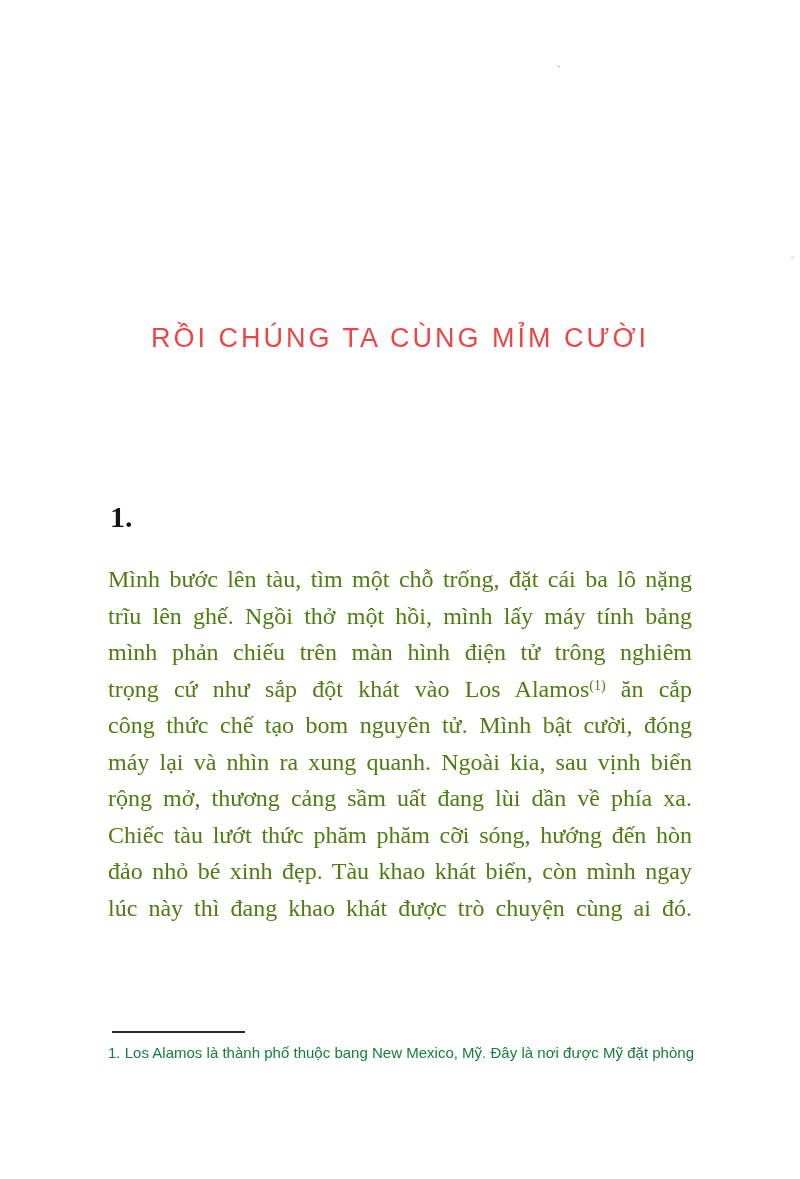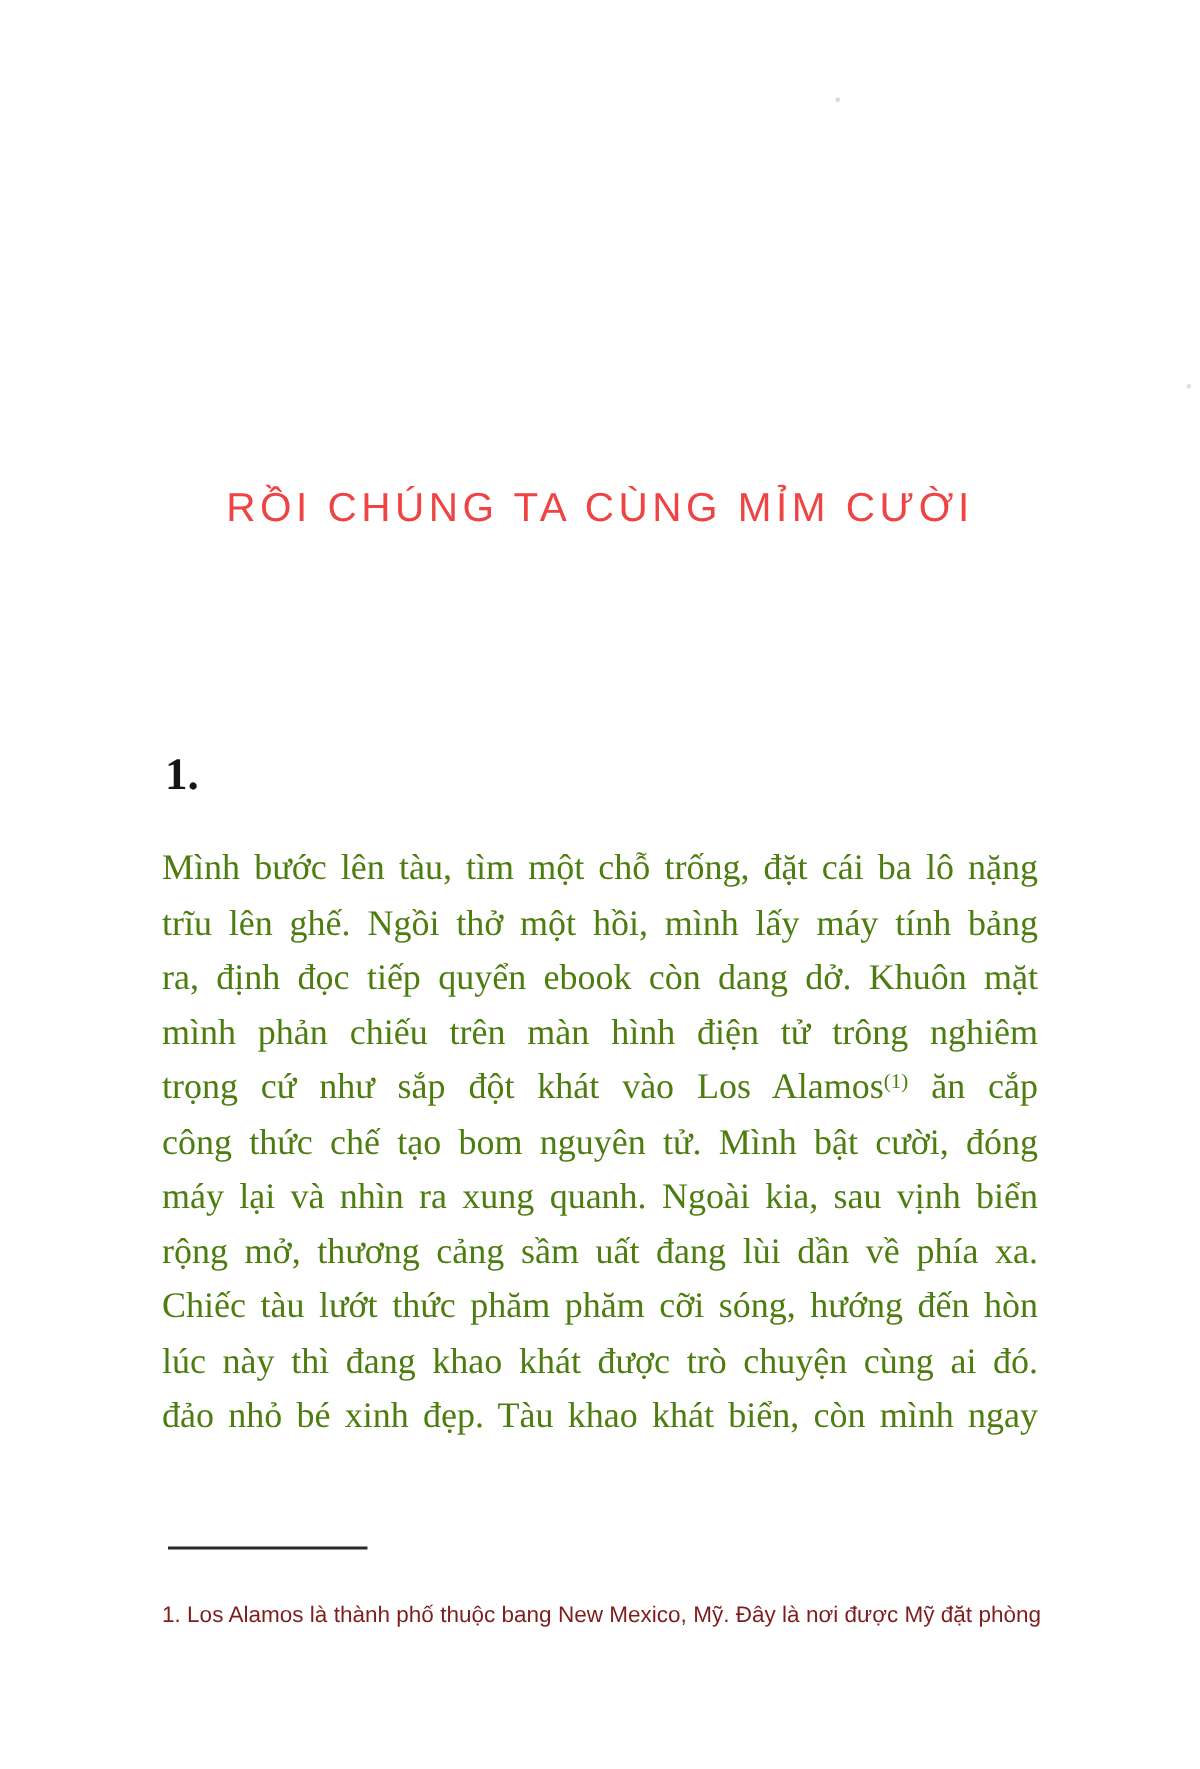--- a/index.html
+++ b/index.html
@@ -70,22 +70,21 @@
     background: #2a2a2a;
   }
   .footnote {
     position: absolute;
     top: 1041px;
     left: 108px;
     width: 586px;
     font-family: "Liberation Sans", sans-serif;
     font-size: 15px;
     line-height: 23px;
-    color: #7f1d1d;
-    margin-top: 24px;
+    color: #15803d;
   }
   .fn-line {
     text-align: justify;
     text-align-last: justify;
     -moz-text-align-last: justify;
   }
   .fn-line.fn-last {
     text-align-last: left;
     -moz-text-align-last: left;
   }
@@ -105,29 +104,28 @@
   <div class="speck speck-1"></div>
   <div class="speck speck-2"></div>
 
   <h1 class="chapter-title">RỒI CHÚNG TA CÙNG MỈM CƯỜI</h1>
 
   <div class="section-number">1.</div>
 
   <div class="body-text">
     <div class="line">Mình bước lên tàu, tìm một chỗ trống, đặt cái ba lô nặng</div>
     <div class="line">trĩu lên ghế. Ngồi thở một hồi, mình lấy máy tính bảng</div>
-    <div class="line">ra, định đọc tiếp quyển ebook còn dang dở. Khuôn mặt</div>
     <div class="line">mình phản chiếu trên màn hình điện tử trông nghiêm</div>
     <div class="line"><span>trọng cứ như sắp đột khát vào Los Alamos</span><sup class="fn-ref">(1)</sup><span> ăn cắp</span></div>
     <div class="line">công thức chế tạo bom nguyên tử. Mình bật cười, đóng</div>
     <div class="line">máy lại và nhìn ra xung quanh. Ngoài kia, sau vịnh biển</div>
     <div class="line">rộng mở, thương cảng sầm uất đang lùi dần về phía xa.</div>
     <div class="line">Chiếc tàu lướt thức phăm phăm cỡi sóng, hướng đến hòn</div>
+    <div class="line">đảo nhỏ bé xinh đẹp. Tàu khao khát biển, còn mình ngay</div>
     <div class="line">lúc này thì đang khao khát được trò chuyện cùng ai đó.</div>
-    <div class="line">đảo nhỏ bé xinh đẹp. Tàu khao khát biển, còn mình ngay</div>
   </div>
 
   <div class="footnote-rule"></div>
 
   <div class="footnote">
     <div class="fn-line">1. Los Alamos là thành phố thuộc bang New Mexico, Mỹ. Đây là nơi được Mỹ đặt phòng</div>
   </div>
 
 </div>
 

